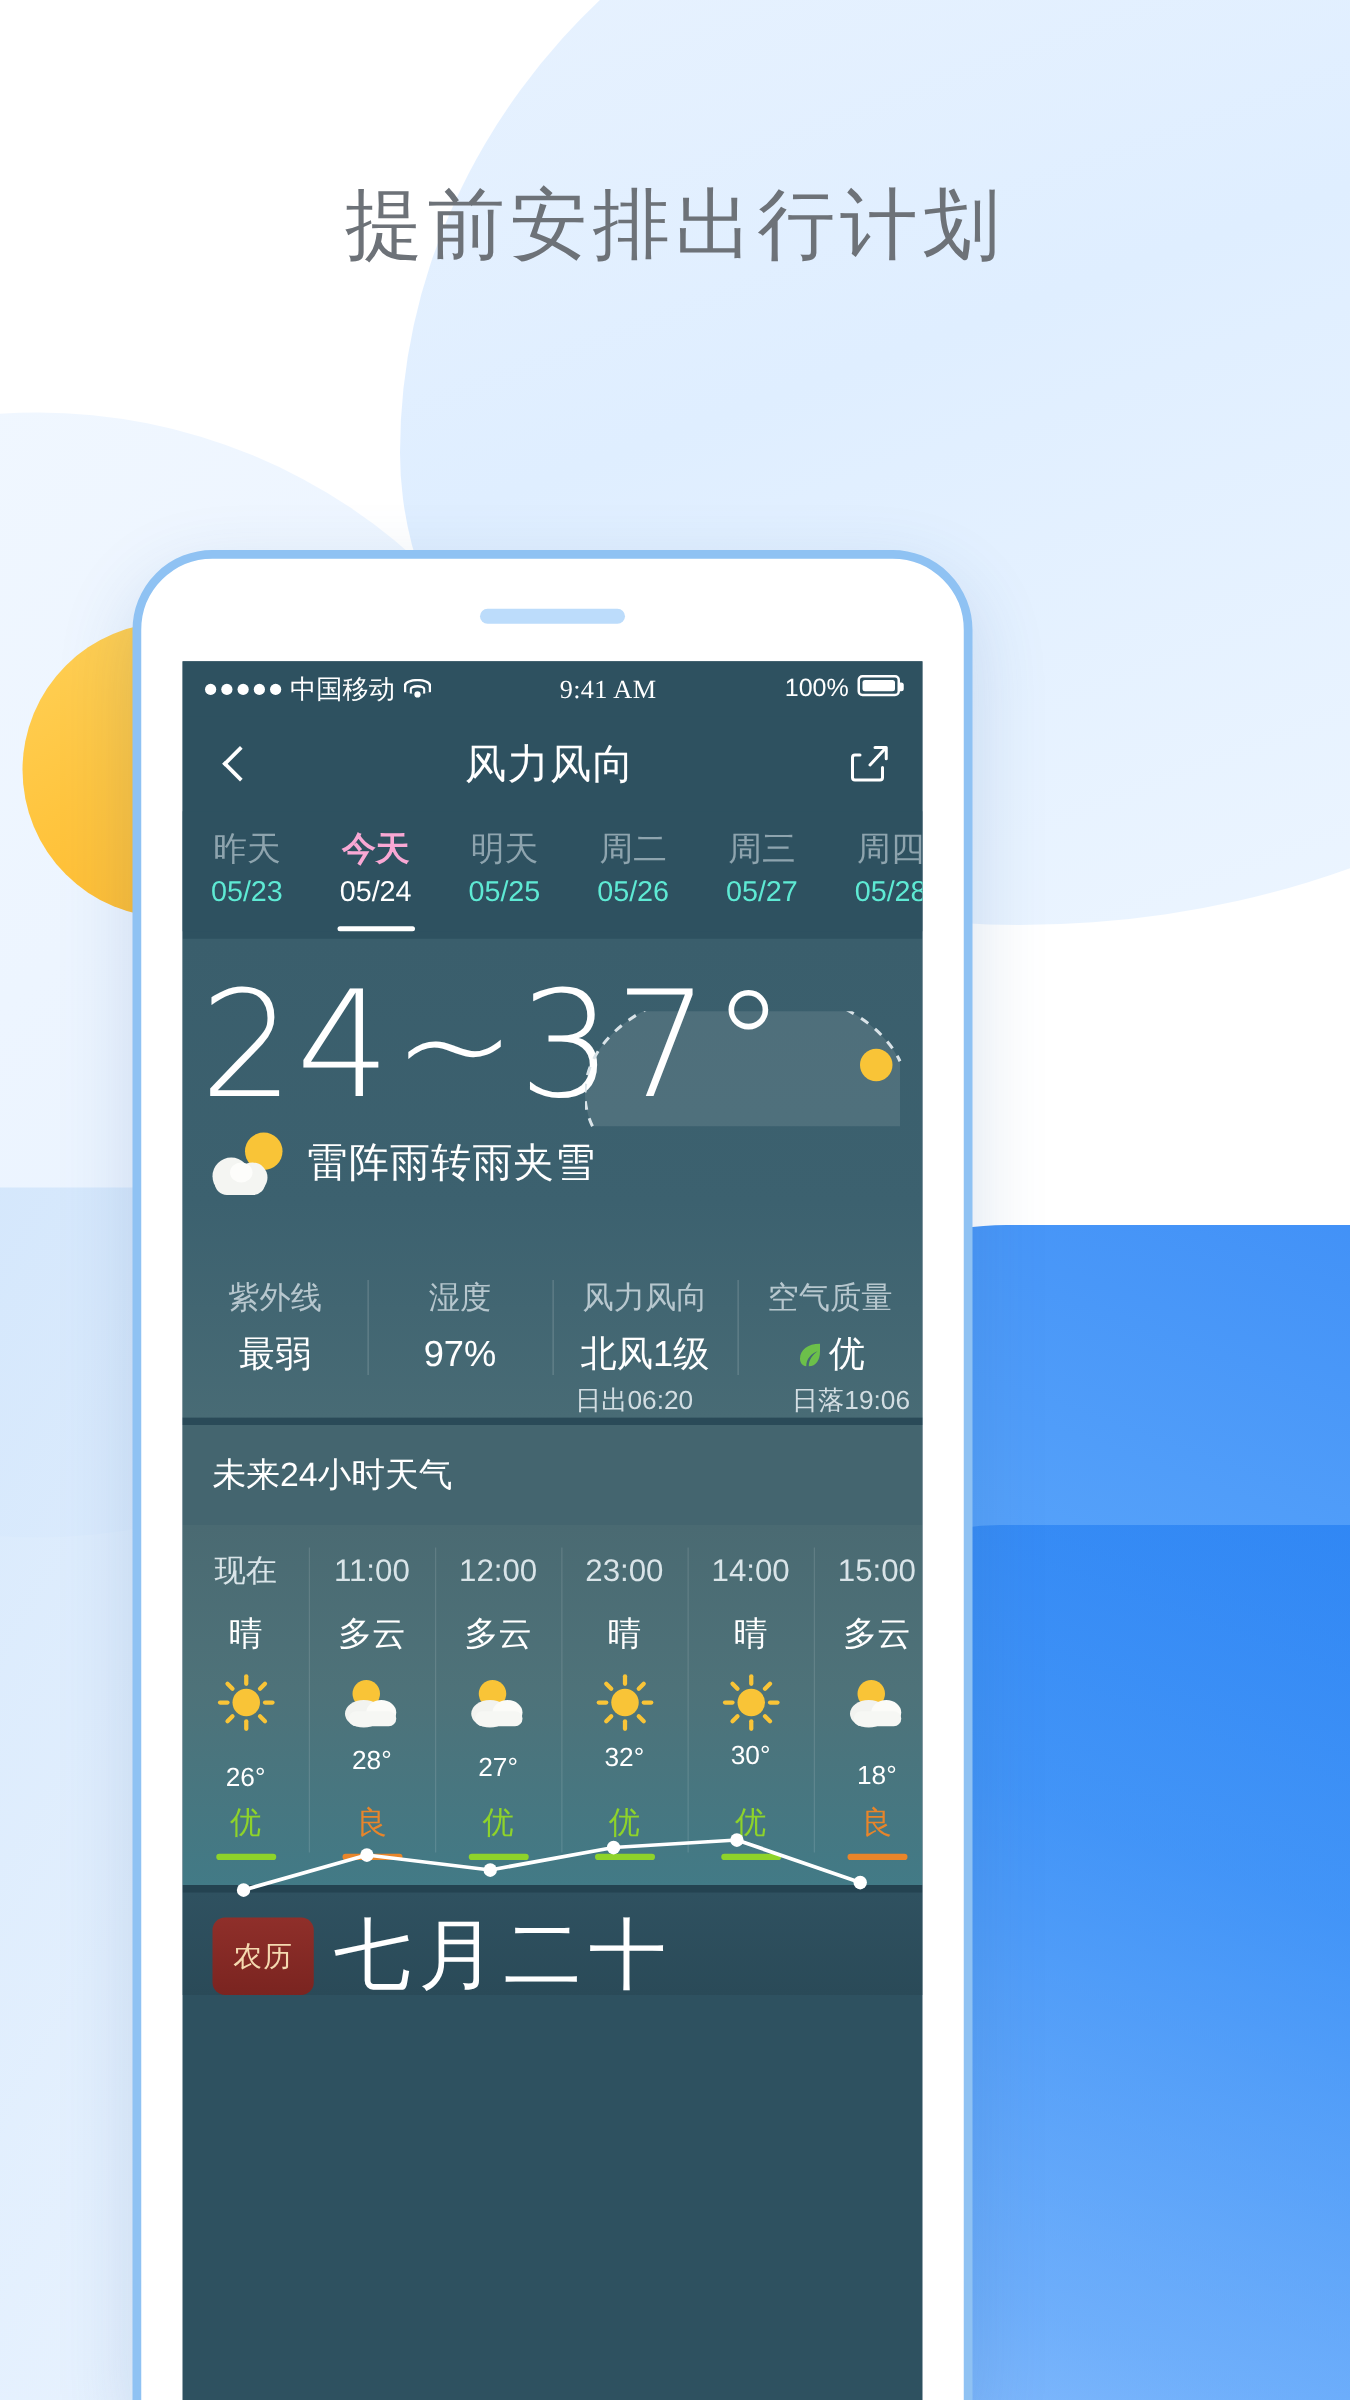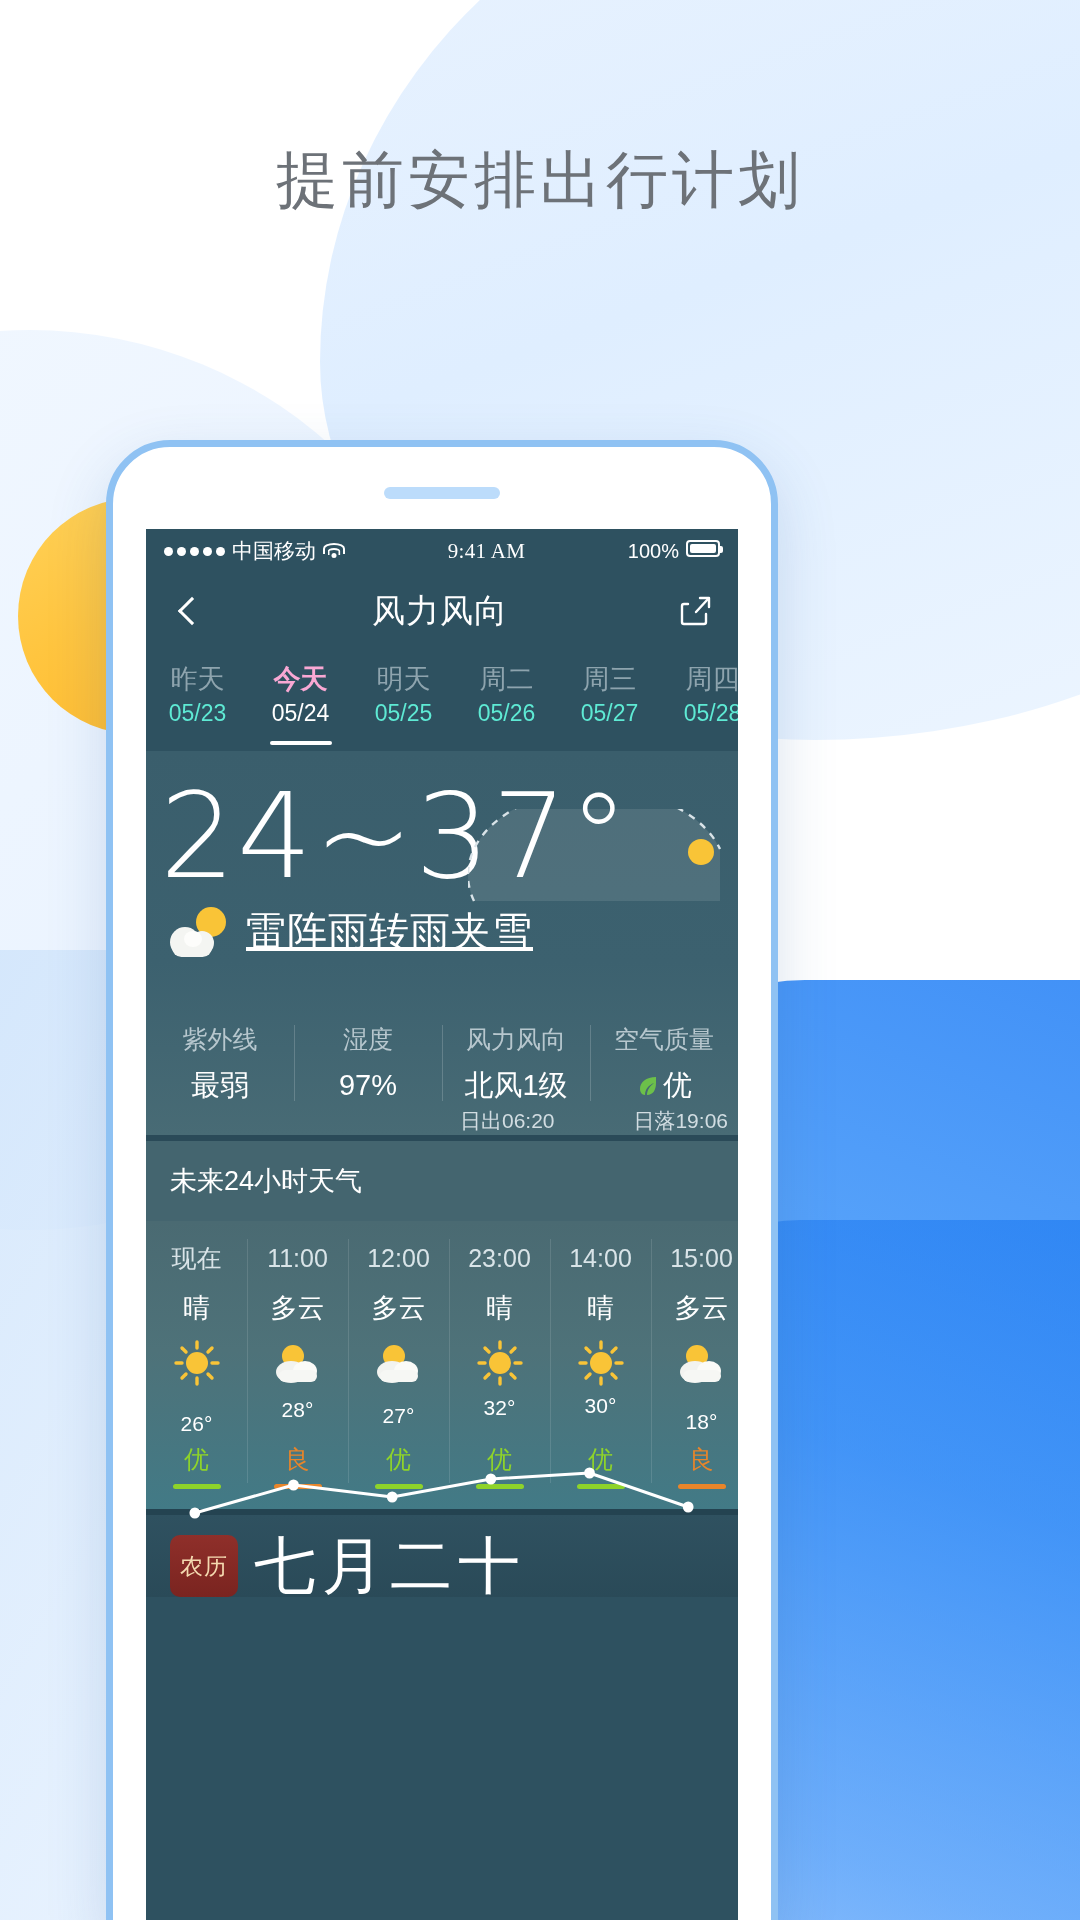--- a/index.html
+++ b/index.html
@@ -153,21 +153,21 @@
   }
   .sunarc {
     position:absolute; right:12px; top:36px; width:258px; height:98px;
   }
   .sunarc svg { width:258px; height:98px; display:block; }
   .desc-row {
     display:flex; align-items:center; gap:12px; padding:4px 0 0 22px;
     position:relative;
   }
   .wicon-sun-cloud { width:66px; height:54px; position:relative; flex:0 0 auto; }
-  .desc-text { font-size:40px; color:#ffffff; font-weight:300; letter-spacing:1px;text-decoration:underline; }
+  .desc-text { font-size:32px; color:#ffffff; font-weight:300; letter-spacing:1px; }
   .sun-times {
     position:absolute; right:10px; bottom:0px;
     width:268px; display:flex; justify-content:space-between;
     font-size:21px; color:#d2dde2;
   }
   .metrics {
     display:flex; margin-top:42px; padding:16px 0 26px;
   }
   .metric { flex:1; text-align:center; position:relative; }
   .metric + .metric:before {
@@ -211,21 +211,21 @@
   }
   .spark svg { width:100%; height:70px; display:block; }
 
   
   .almanac {
     background:linear-gradient(180deg,#2f5160 0%,#2a4a58 100%);
     padding:20px 24px 0; display:flex; align-items:flex-end; gap:16px;
     border-top:6px solid #244351;
   }
   .almanac-badge {
-    width:68px; height:62px; border-radius:10px;
+    width:81px; height:62px; border-radius:10px;
     background:linear-gradient(180deg,#8f2f2a 0%,#7a2420 100%);
     color:#f4d9b0; font-size:23px; display:flex; align-items:center;
     justify-content:center; text-align:center; line-height:1.1; letter-spacing:1px;
     flex:0 0 auto; padding:6px;
   }
   .almanac-text {
     font-size:62px; color:#ffffff; font-weight:400; letter-spacing:6px;
     line-height:1.0; font-family:"Liberation Serif", serif;
   }
 

